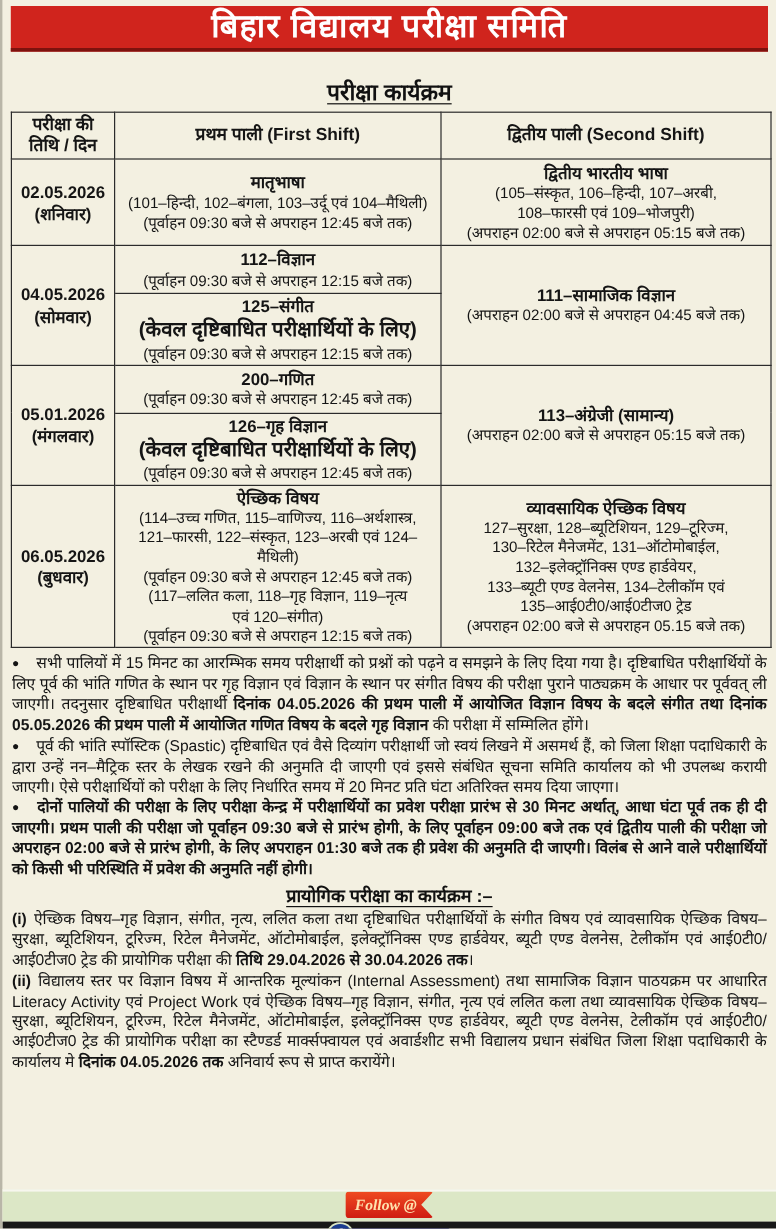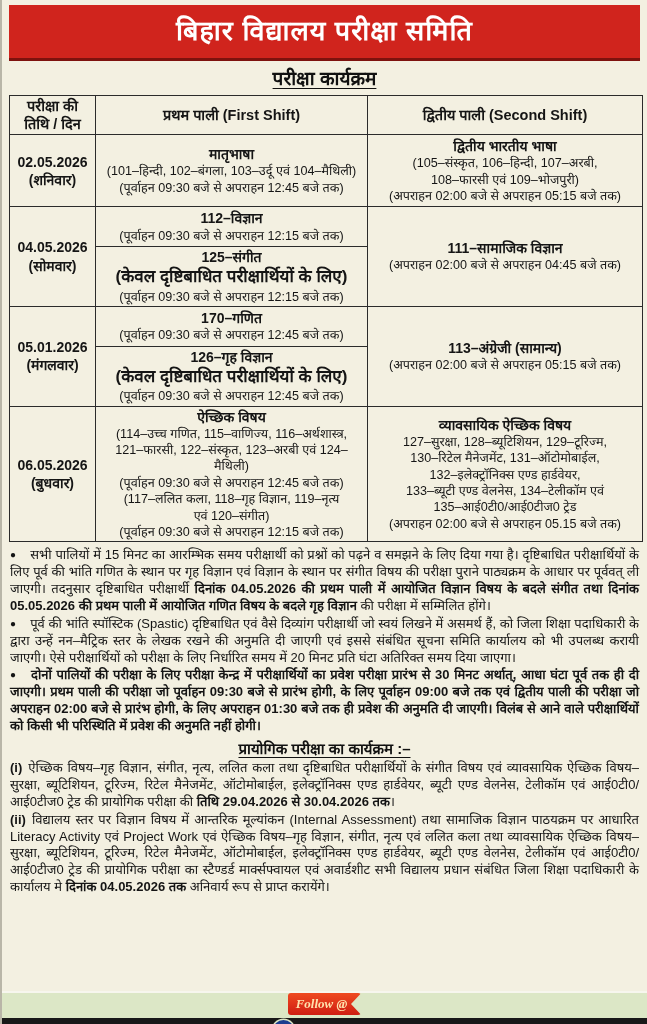--- a/index.html
+++ b/index.html
@@ -1,26 +1,26 @@
 <!DOCTYPE html>
 <html><head>
 <meta charset="utf-8">
 <style>
   * { margin:0; padding:0; box-sizing:border-box; }
   html,body { width:647px; height:1024px; }
   body { font-family:"Liberation Sans","DejaVu Sans",sans-serif; }
   .page { position:relative; width:647px; height:1024px; background:#f3f0e1; overflow:hidden; border-left:2px solid #b9b6a8; }
 
   
-  .banner { margin:5px 7px 0 7px; height:56px; background:#d0241d; border-bottom:3px solid #7e120e;
+  .banner { margin:5px 7px 0 7px; height:38px; background:#d0241d; border-bottom:3px solid #7e120e;
             display:flex; align-items:center; justify-content:center; }
   .banner span { color:#ffffff; font-weight:bold; font-size:27px; letter-spacing:1px; line-height:1; }
 
   
-  .doc-title { text-align:center; margin-top:4px; font-size:19px; font-weight:bold; color:#111;
+  .doc-title { text-align:center; margin-top:20px; font-size:19px; font-weight:bold; color:#111;
                text-decoration:underline; text-underline-offset:3px; }
   .doc-subtitle { text-align:center; margin-top:2px; font-size:14.5px; font-weight:bold; color:#111; }
 
   
   table.sched { width:633px; margin:4px 7px 0 7px; border-collapse:collapse; table-layout:fixed; }
   table.sched th, table.sched td { border:1.6px solid #2b2b2b; text-align:center; vertical-align:middle; padding:1px 3px; color:#151515; }
   col.c-date { width:86px; } col.c-s1 { width:272px; } col.c-s2 { width:275px; }
   tr.hdr { height:36px; } tr.r1 { height:72px; } tr.r2a { height:40px; } tr.r2b { height:54px; }
   tr.r3a { height:40px; } tr.r3b { height:56px; } tr.r4 { height:124px; }
   .hcell { font-size:14.5px; font-weight:bold; line-height:1.25; }
@@ -138,21 +138,21 @@
         <div class="ln">(पूर्वाहन 09:30 बजे से अपराहन 12:15 बजे तक)</div>
       </td>
     </tr>
 
     <tr class="r3a">
       <td class="date-cell" rowspan="2">
         <div>05.01.2026</div>
         <div>(मंगलवार)</div>
       </td>
       <td>
-        <div class="subj">170–गणित</div>
+        <div class="subj">200–गणित</div>
         <div class="ln">(पूर्वाहन 09:30 बजे से अपराहन 12:45 बजे तक)</div>
       </td>
       <td rowspan="2">
         <div class="subj">113–अंग्रेजी (सामान्य)</div>
         <div class="ln">(अपराहन 02:00 बजे से अपराहन 05:15 बजे तक)</div>
       </td>
     </tr>
     <tr class="r3b">
       <td>
         <div class="subj">126–गृह विज्ञान</div>

